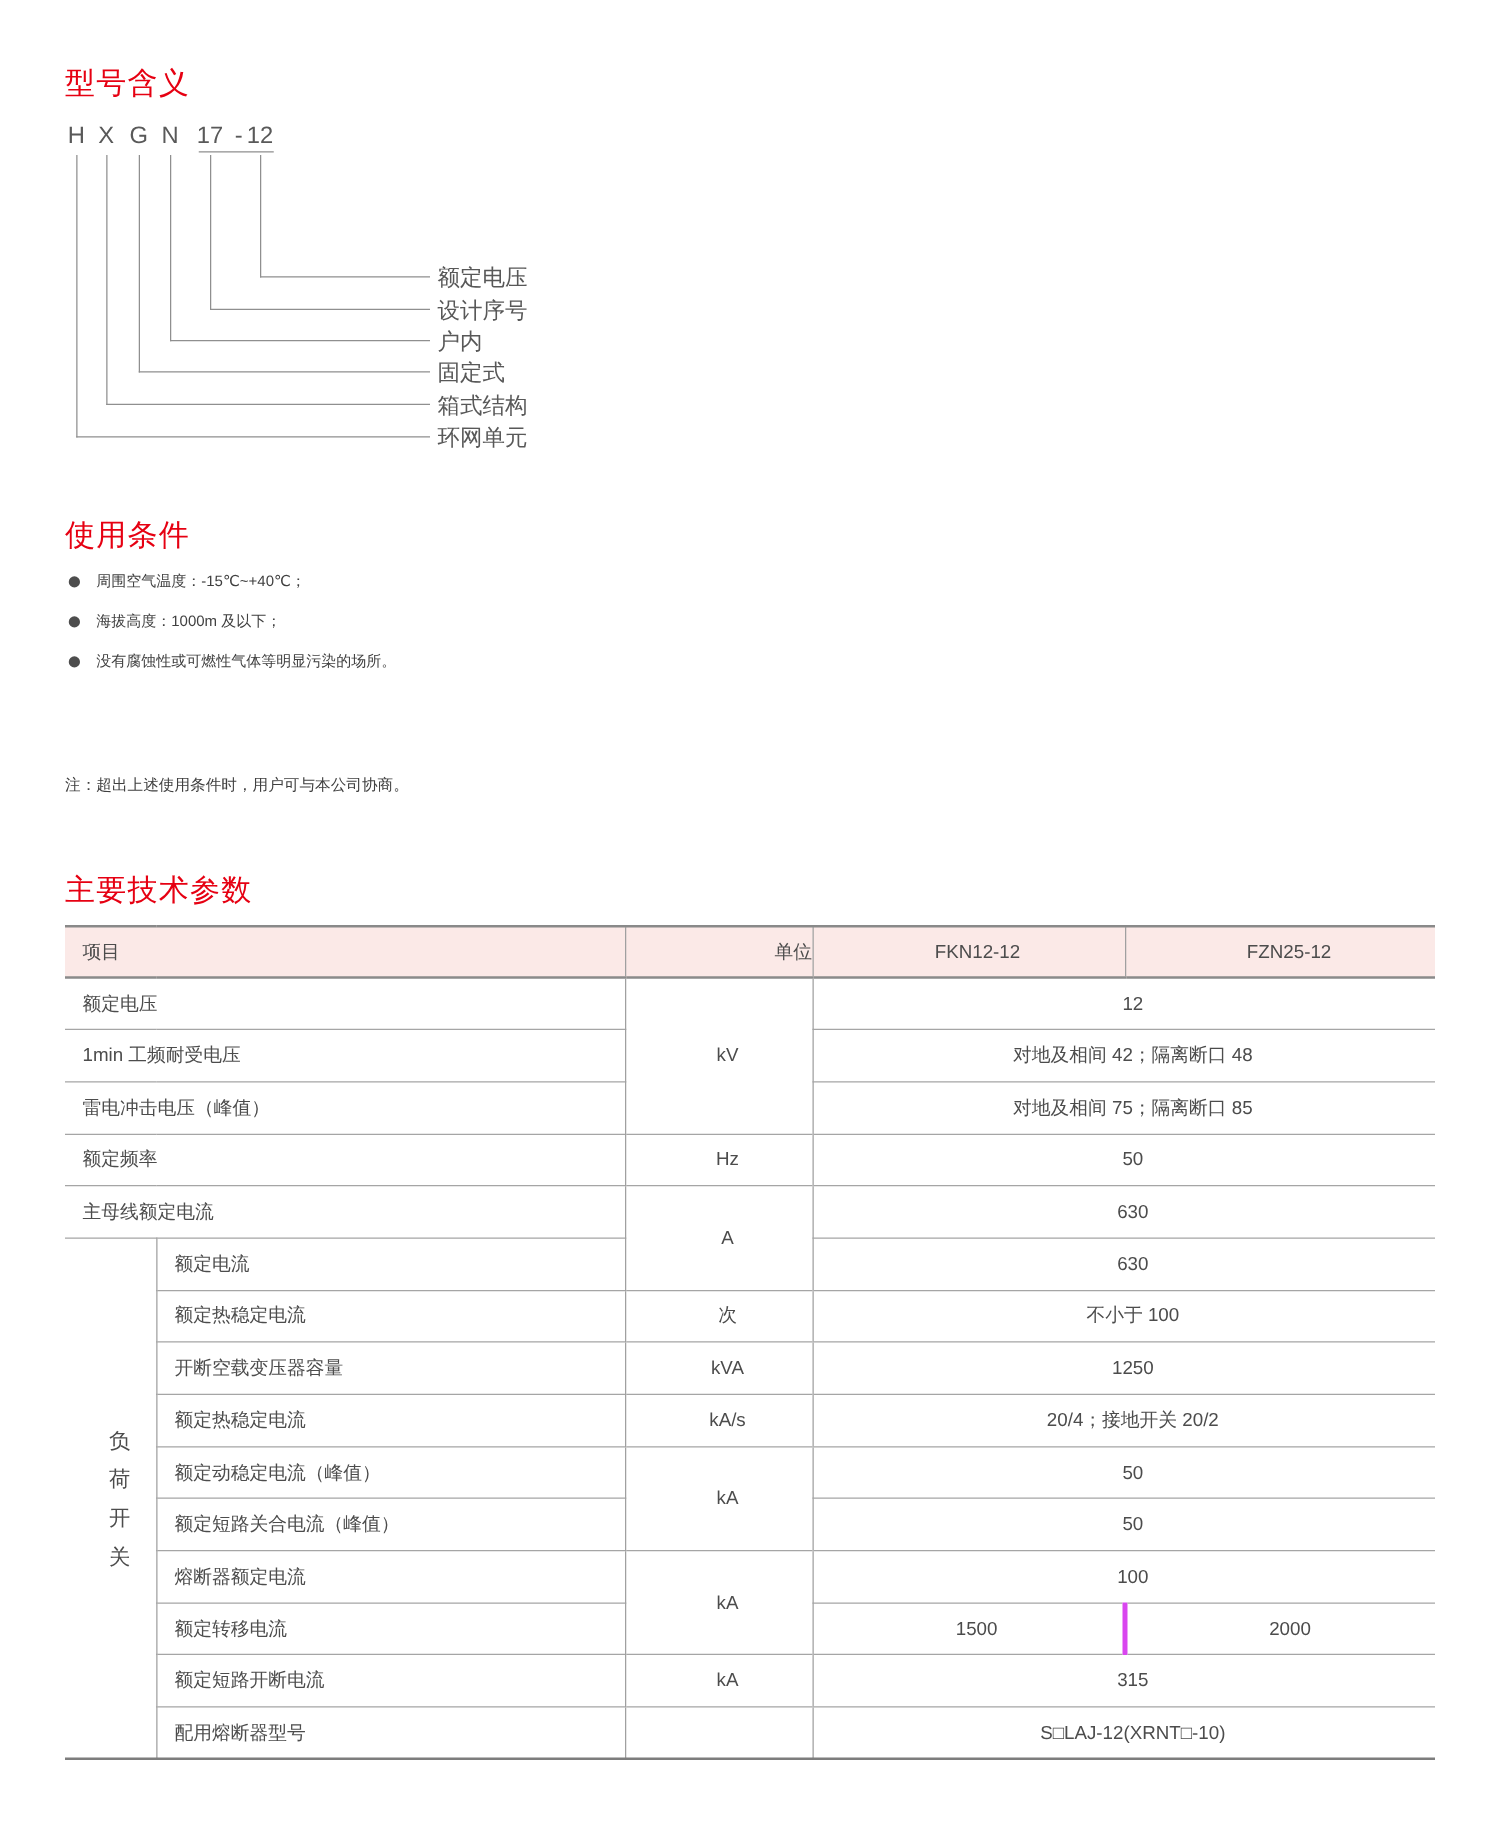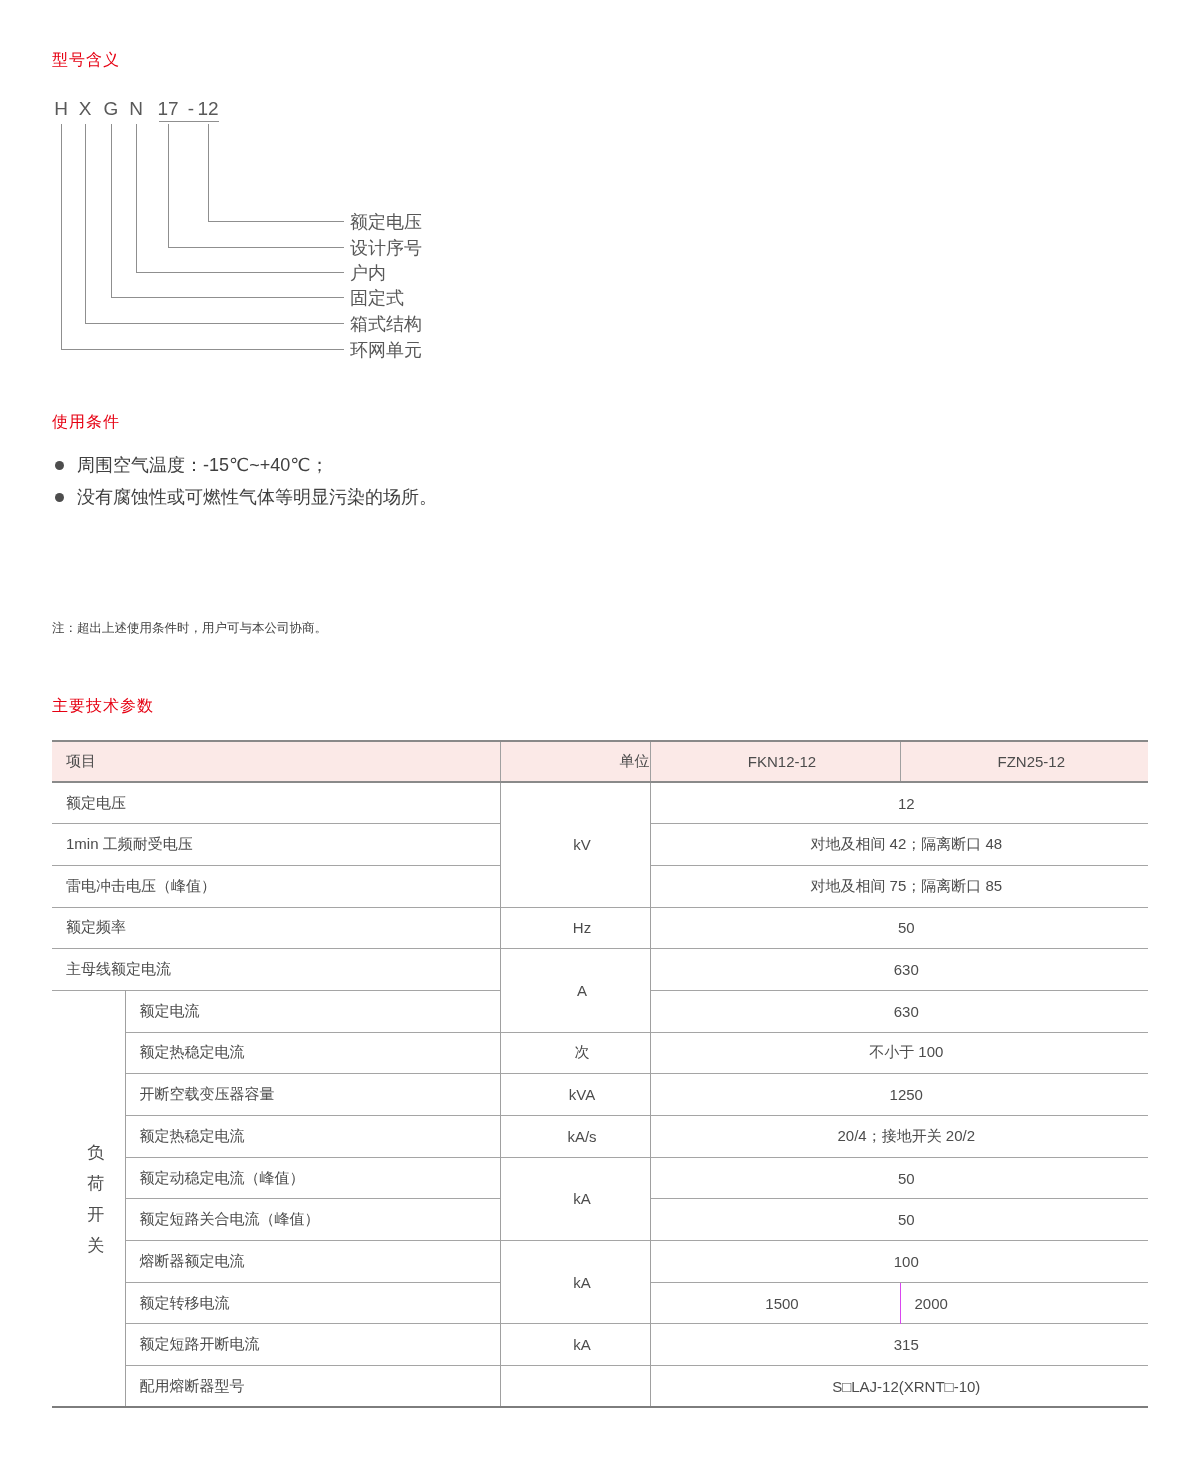--- a/index.html
+++ b/index.html
@@ -7,21 +7,21 @@
   body {
     font-family: "Liberation Sans", "DejaVu Sans", sans-serif;
     width: 1200px; height: 1457px; position: relative;
     color: #4a4a4a;
   }
   .page { position: absolute; inset: 0; }
 
   
   .sec-title {
     position: absolute; left: 52px;
-    font-size: 16px; font-weight: 500; color: #e60012;
+    font-size: 24px; font-weight: 500; color: #e60012;
     letter-spacing: 1px; white-space: nowrap;
   }
   #title-model  { top: 50px; }
   #title-cond   { top: 412px; }
   #title-params { top: 696px; }
 
   
   .diagram { position: absolute; left: 52px; top: 98px; width: 520px; height: 280px; }
   .code-seg {
     position: absolute; top: 0; transform: translateX(-50%);
@@ -52,21 +52,21 @@
   .dlab-4 { top: 215px; }
   .dlab-5 { top: 241px; }
 
   
   .cond-list { position: absolute; left: 52px; top: 455px; width: 1110px; list-style: none; }
   .cond-item { display: flex; align-items: center; height: 20px; margin-bottom: 12px; }
   .bullet-dot {
     width: 9px; height: 9px; border-radius: 50%; background: #4d4d4d;
     flex: 0 0 auto; margin: 0 13px 0 3px;
   }
-  .cond-text { font-size: 18px; color: #404040; white-space: nowrap; }
+  .cond-text { font-size: 12px; color: #404040; white-space: nowrap; }
   .cond-note {
     position: absolute; left: 52px; top: 620px;
     font-size: 12.5px; color: #404040; white-space: nowrap;
   }
 
   
   .params-table {
     position: absolute; left: 52px; top: 740px; width: 1096px;
     border-collapse: collapse; table-layout: fixed;
     font-size: 15px; color: #4c4c4c;
@@ -77,21 +77,21 @@
     font-weight: normal; vertical-align: middle; padding-left: 14px;
   }
   .params-table tr { height: 41.7px; }
   tr.head-row { height: 41px; }
   .head-row th { background: #fbe9e7; border-bottom: 2px solid #8a8a8a; }
   .th-item { text-align: left; padding-left: 14px; }
   .cell-item { text-align: left; padding-left: 13px; }
   .cell-sub  { text-align: left; padding-left: 12px; }
   .cell-unit { text-align: center; border-left: 1px solid #a0a0a0; border-right: 1px solid #a0a0a0; }
   .cell-val  { text-align: center; }
-  .cell-val-b { text-align: left; border-left: 1px solid #d946ef; }
+  .cell-val-b { text-align: center; border-left: 4px solid #d946ef; }
   .th-unit  { text-align: right; border-left: 1px solid #a0a0a0; border-right: 1px solid #a0a0a0; }
   .th-model { text-align: center; }
   .th-model-b { text-align: center; border-left: 1px solid #a0a0a0; }
   .cell-group {
     border-right: 1px solid #a0a0a0; text-align: center; vertical-align: middle;
   }
   .group-label {
     width: 16px; margin: 0 auto; line-height: 31px;
     word-break: break-all; font-size: 17px; color: #4c4c4c;
   }
@@ -127,20 +127,24 @@
     <span class="diag-label dlab-4">箱式结构</span>
     <span class="diag-label dlab-5">环网单元</span>
   </div>
 
   <h2 class="sec-title" id="title-cond">使用条件</h2>
 
   <ul class="cond-list">
     <li class="cond-item">
       <span class="bullet-dot"></span>
       <span class="cond-text">周围空气温度：-15℃~+40℃；</span>
+    </li>
+    <li class="cond-item">
+      <span class="bullet-dot"></span>
+      <span class="cond-text">海拔高度：1000m 及以下；</span>
     </li>
     <li class="cond-item">
       <span class="bullet-dot"></span>
       <span class="cond-text">没有腐蚀性或可燃性气体等明显污染的场所。</span>
     </li>
   </ul>
   <div class="cond-note">注：超出上述使用条件时，用户可与本公司协商。</div>
 
   <h2 class="sec-title" id="title-params">主要技术参数</h2>
 

